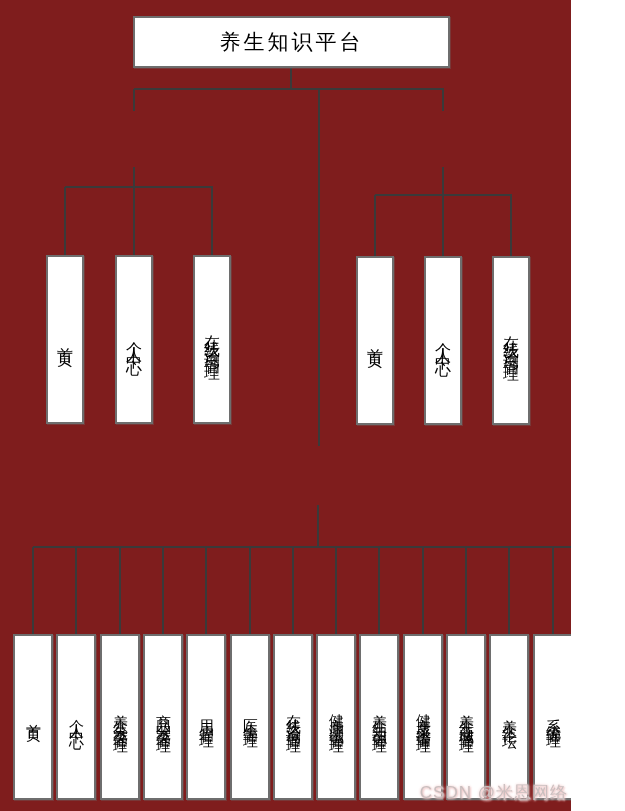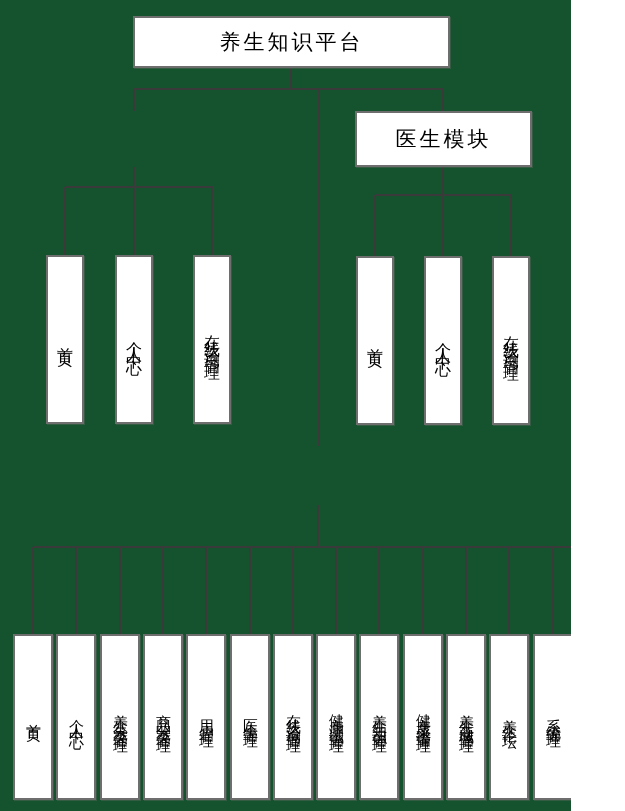--- a/index.html
+++ b/index.html
@@ -4,21 +4,21 @@
 <style>
   html, body {
     margin: 0;
     padding: 0;
     background: #ffffff;
   }
   .canvas {
     position: relative;
     width: 571px;
     height: 811px;
-    background: #14532d;
+    background: #7f1d1d;
     font-family: "Liberation Serif", "DejaVu Serif", serif;
     color: #000000;
     overflow: hidden;
   }
   .box {
     position: absolute;
     box-sizing: border-box;
     background: #ffffff;
     border: 2px solid #6e6e6e;
     box-shadow: 1px 1px 0 rgba(110,110,110,0.35);
@@ -99,21 +99,20 @@
   <div class="line v" style="left:335px;top:547px;height:87px"></div>
   <div class="line v" style="left:378px;top:547px;height:87px"></div>
   <div class="line v" style="left:422px;top:547px;height:87px"></div>
   <div class="line v" style="left:465px;top:547px;height:87px"></div>
   <div class="line v" style="left:508px;top:547px;height:87px"></div>
   <div class="line v" style="left:552px;top:547px;height:87px"></div>
   <div class="line v" style="left:595px;top:547px;height:87px"></div>
 
   <div class="box hbox" style="left:133px;top:16px;width:317px;height:52px">养生知识平台</div>
 
-  <div class="box hbox" style="left:355px;top:111px;width:177px;height:56px">医生模块</div>
 
   <div class="box vbox" style="left:46px;top:255px;width:38px;height:169px">首页</div>
   <div class="box vbox" style="left:115px;top:255px;width:38px;height:169px">个人中心</div>
   <div class="box vbox" style="left:193px;top:255px;width:38px;height:169px">在线咨询管理</div>
 
   <div class="box vbox" style="left:356px;top:256px;width:38px;height:169px">首页</div>
   <div class="box vbox" style="left:424px;top:256px;width:38px;height:169px">个人中心</div>
   <div class="box vbox" style="left:492px;top:256px;width:38px;height:169px">在线咨询管理</div>
 
 
@@ -125,14 +124,15 @@
   <div class="box vbox small" style="left:230px;top:634px;width:40px;height:166px">医生管理</div>
   <div class="box vbox small" style="left:273px;top:634px;width:40px;height:166px">在线咨询管理</div>
   <div class="box vbox small" style="left:316px;top:634px;width:40px;height:166px">健康测试管理</div>
   <div class="box vbox small" style="left:359px;top:634px;width:40px;height:166px">养生知识管理</div>
   <div class="box vbox small" style="left:403px;top:634px;width:40px;height:166px">健康菜谱管理</div>
   <div class="box vbox small" style="left:446px;top:634px;width:40px;height:166px">养生商城管理</div>
   <div class="box vbox small" style="left:489px;top:634px;width:40px;height:166px">养生论坛</div>
   <div class="box vbox small" style="left:533px;top:634px;width:40px;height:166px">系统管理</div>
   <div class="box vbox small" style="left:576px;top:634px;width:40px;height:166px">订单管理</div>
 
+  <div class="watermark">CSDN @米恩网络</div>
 
 </div>
 
 </body></html>

